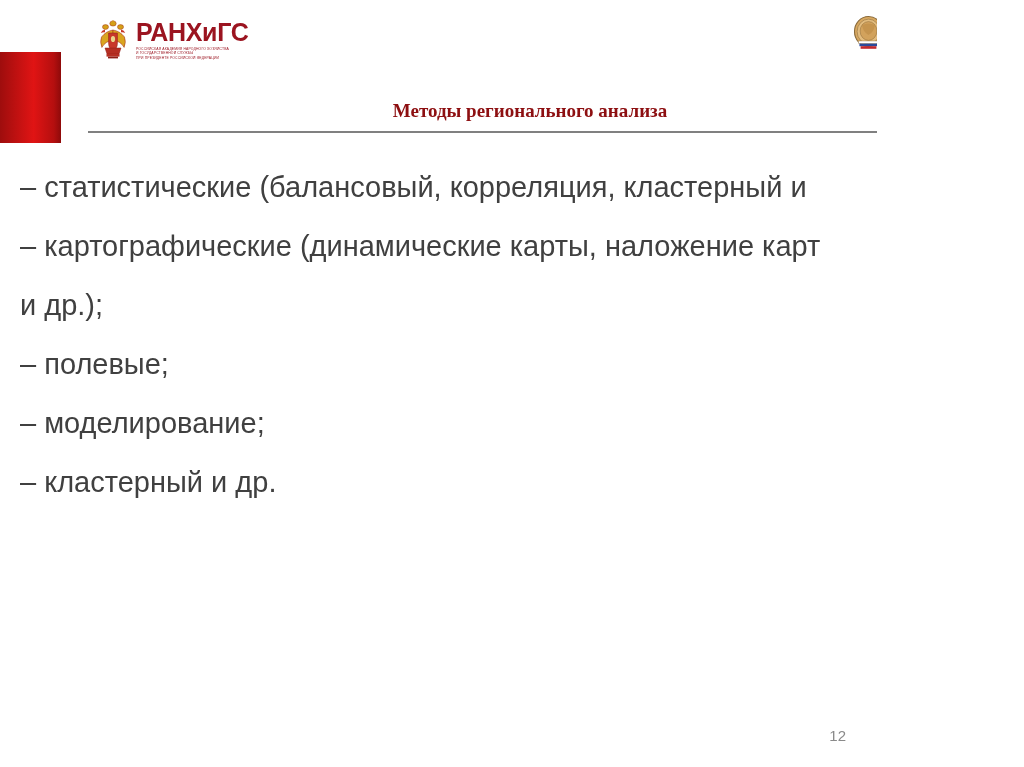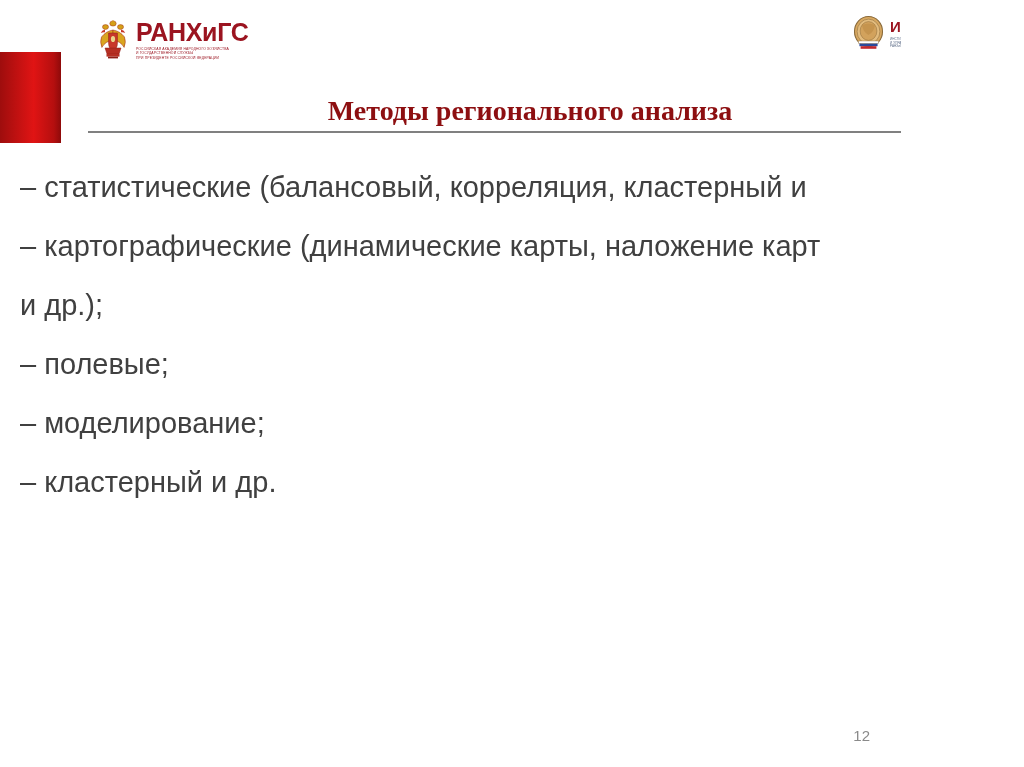--- a/index.html
+++ b/index.html
@@ -10,21 +10,20 @@
   }
   body {
     font-family: "Liberation Sans", sans-serif;
   }
   .slide {
     position: relative;
     width: 877px;
     height: 767px;
     background: #ffffff;
     overflow: hidden;
-    padding-left: 24px;
   }
 
   
   .red-block {
     position: absolute;
     left: 0;
     top: 52px;
     width: 61px;
     height: 91px;
     background: linear-gradient(90deg,
@@ -119,21 +118,21 @@
 
   
   .slide-title {
     position: absolute;
     left: 88px;
     top: 96px;
     width: 884px;
     text-align: center;
     font-family: "Liberation Serif", serif;
     font-weight: bold;
-    font-size: 28px;
+    font-size: 19px;
     line-height: 30px;
     color: #8d0f11;
   }
   .title-rule {
     position: absolute;
     left: 88px;
     top: 131px;
     width: 884px;
     height: 2px;
     background: #808080;

